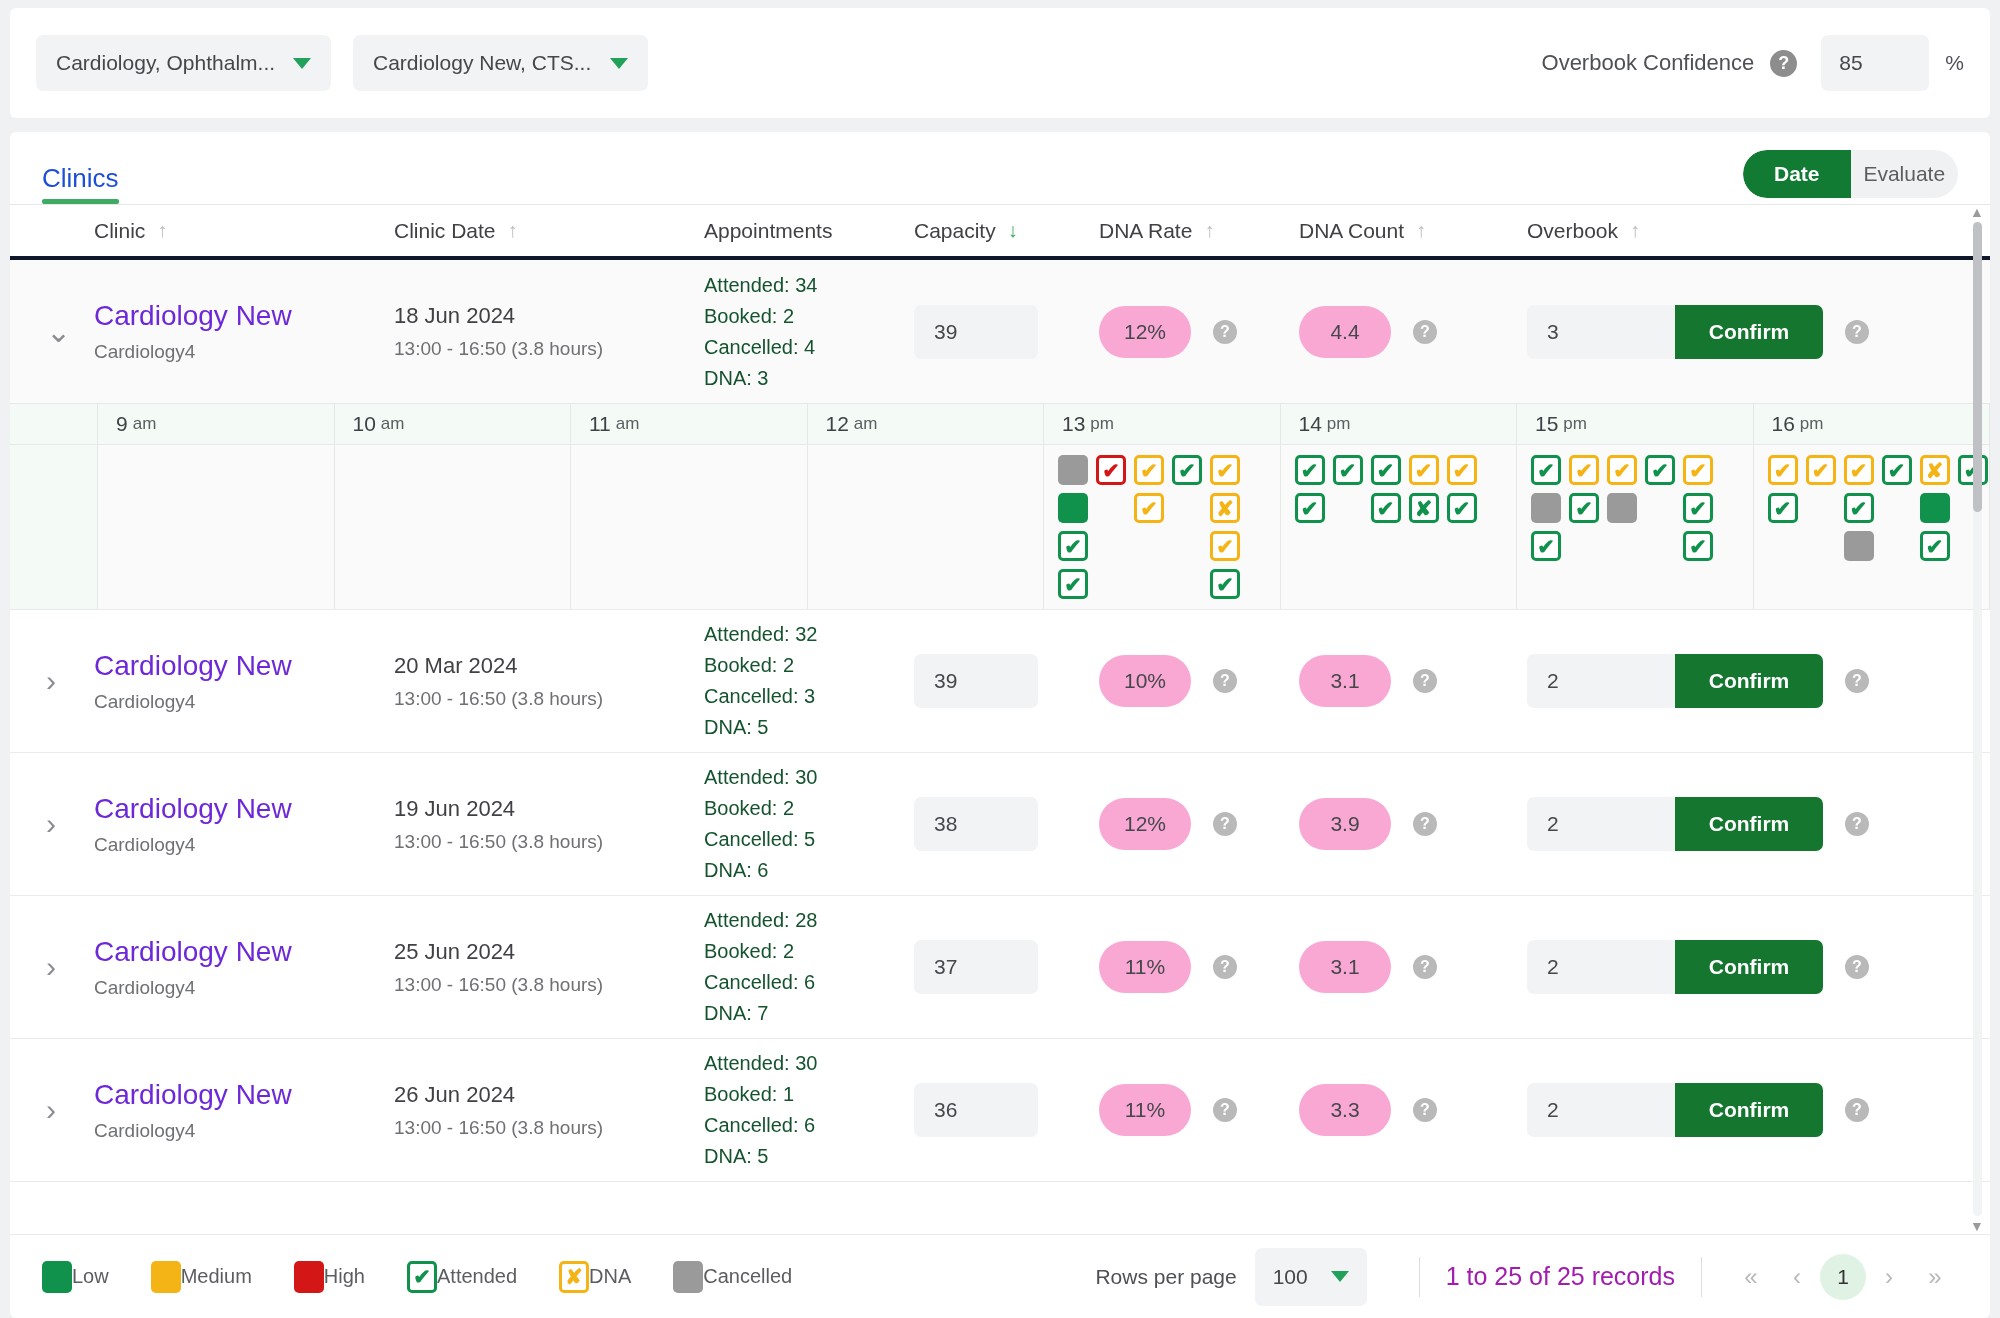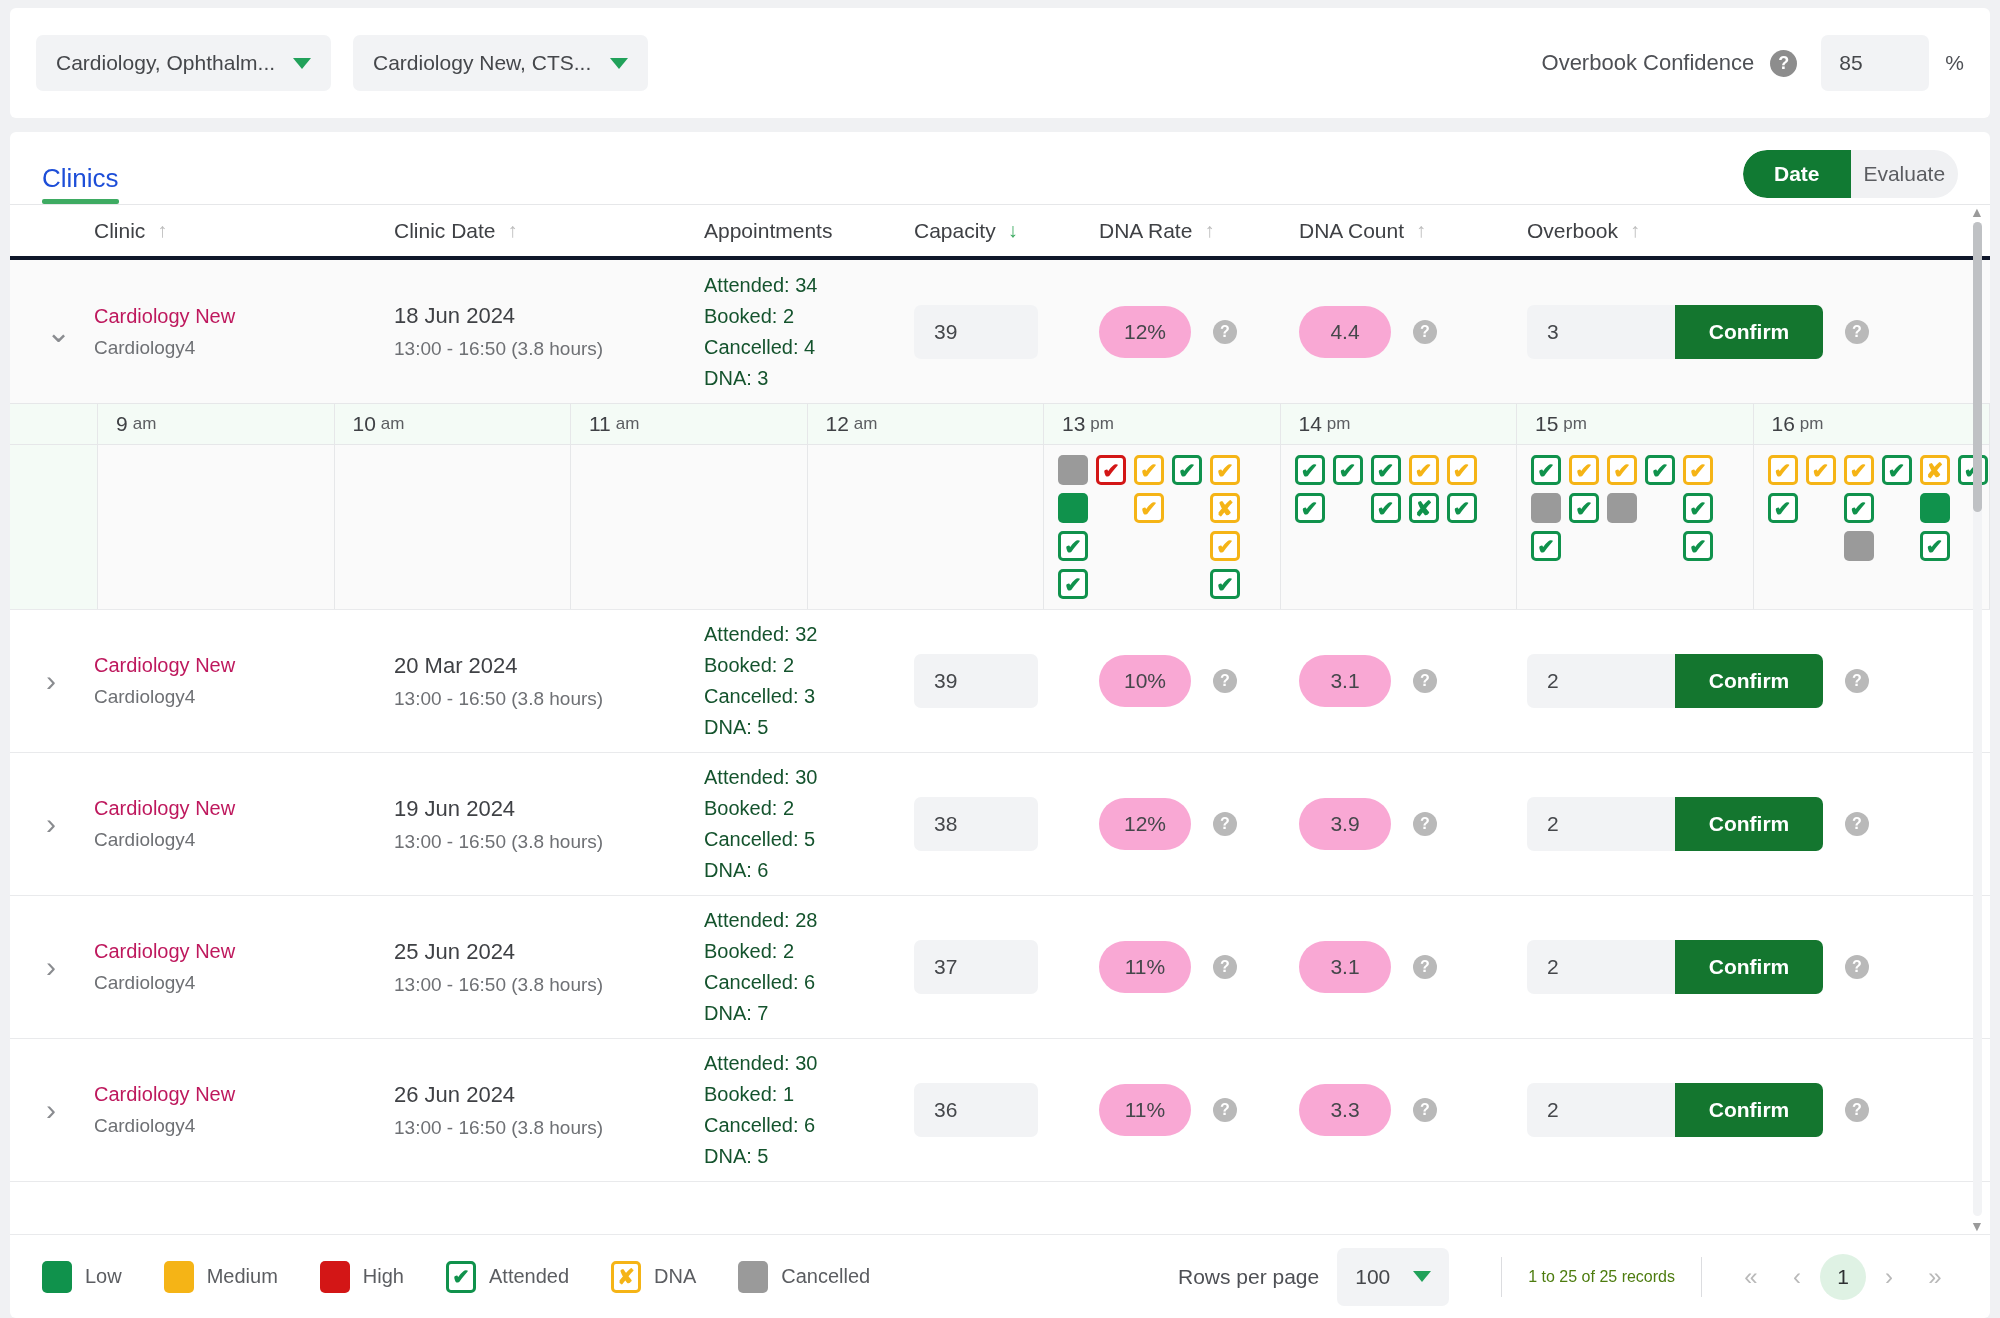--- a/index.html
+++ b/index.html
@@ -103,21 +103,21 @@
   .c-dnac { width:228px; flex:0 0 228px;}
   .c-over { flex:1 1 auto;}
 
   .tbody { flex:1 1 auto; overflow:hidden; }
   .row {
     display:flex; align-items:center; min-height:143px;
     border-bottom:1px solid #e9eaec; padding-right:26px;
   }
   .row.expanded { background:#fafafa; border-bottom:none;}
   .caret { font-size:30px; color:#8a8c90; padding-left:36px; }
-  .clinic-name { font-size:20px; color:#be185d; }
+  .clinic-name { font-size:28px; color:#6d28d9; }
   .clinic-sub { font-size:19px; color:#6e7074; margin-top:9px;}
   .date-main { font-size:22px; color:#3f4145;}
   .date-sub { font-size:19px; color:#6e7074; margin-top:9px;}
   .appt { font-size:20px; color:#14532d; line-height:1.55;}
 
   .val-box {
     background:#f2f3f5; border-radius:7px; height:54px; width:124px;
     display:flex; align-items:center; padding:0 20px; font-size:21px; color:#45474b;
     border:none; font-family:"Liberation Sans", sans-serif;
   }
@@ -163,34 +163,34 @@
            font-size:21px; font-weight:bold; line-height:1;}
   .g.green { color:#10924c; }
   .g.amber { color:#f5b416; }
   .g.red   { color:#d31616; }
 
   
   .footer {
     height:84px; display:flex; align-items:center; padding:0 32px;
     border-top:1px solid #e9eaec; flex:0 0 auto;
   }
-  .leg { display:flex; align-items:center; gap:13px; margin-right:42px; }
+  .leg { display:flex; align-items:center; margin-right:42px; }
   .leg span.lbl { font-size:20px; color:#5b5d61;}
   .swatch { width:30px; height:32px; border-radius:5px;}
   .sw-low{background:#10924c;} .sw-med{background:#f5b416;} .sw-high{background:#d31616;}
   .sw-can{background:#9a9a9a;}
   .leg .ic { width:30px; height:32px; }
 
   .pag { margin-left:auto; display:flex; align-items:center; gap:0; }
   .rpp { font-size:21px; color:#4e5055; margin-right:18px;}
   .rpp-box { background:#f2f3f5; border-radius:7px; height:58px; width:112px; display:flex;
              align-items:center; justify-content:space-between; padding:0 18px;
              font-size:21px; color:#45474b; margin-right:26px;}
   .divv { width:1px; height:40px; background:#dcdde0; margin:0 26px;}
-  .recs { font-size:16px; color:#4d7c0f;}
+  .recs { font-size:25px; color:#a21caf;}
   .pgbtn { font-size:24px; color:#b9b9b9; width:46px; text-align:center; }
   .pgnum { width:46px; height:46px; border-radius:50%; background:#dff2e4; color:#2f3133;
            display:flex; align-items:center; justify-content:center; font-size:21px;}
 
   
   .sbar { position:absolute; right:6px; top:0; bottom:0; width:14px; }
   .sbar .track { position:absolute; top:18px; bottom:18px; left:3px; width:9px; background:#f2f3f5; border-radius:5px;}
   .sbar .thumb { position:absolute; top:18px; left:3px; width:9px; height:290px; background:#bfc1c4; border-radius:5px;}
   .sbar .up, .sbar .dn { position:absolute; left:0; width:14px; text-align:center; font-size:14px; color:#9a9a9a;}
   .sbar .up{top:0;} .sbar .dn{bottom:0;}

